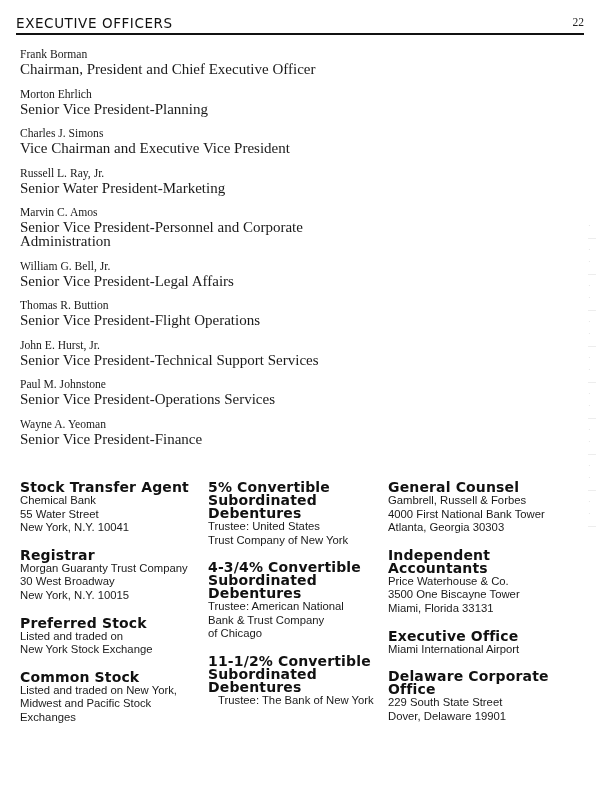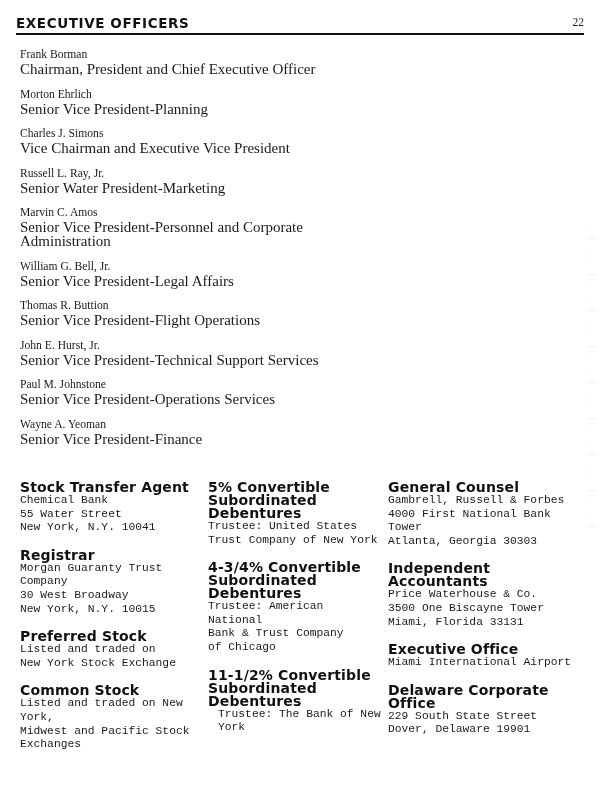--- a/index.html
+++ b/index.html
@@ -25,21 +25,21 @@
 
   
   .header {
     position: absolute;
     left: 16px;
     top: 14px;
     width: 568px;
   }
   .header-title {
     font-family: "DejaVu Sans", sans-serif;
-    font-weight: bold;
+    font-weight: normal;
     font-size: 13.5px;
     letter-spacing: 0.6px;
     color: #111;
     display: inline-block;
   }
   .header-page {
     position: absolute;
     right: 0;
     top: 2px;
     font-family: "Liberation Serif", serif;
@@ -97,21 +97,21 @@
   }
   .block-heading {
     font-family: "DejaVu Sans", sans-serif;
     font-weight: bold;
     font-size: 14px;
     line-height: 13px;
     color: #111;
     letter-spacing: 0.15px;
   }
   .block-line {
-    font-family: Liberation Mono, monospace;
+    font-family: Liberation Sans, sans-serif;
     font-size: 11.3px;
     line-height: 13.6px;
     color: #1a1a1a;
   }
   .block-line.indent {
     padding-left: 10px;
   }
 
   
   .edge-marks {

